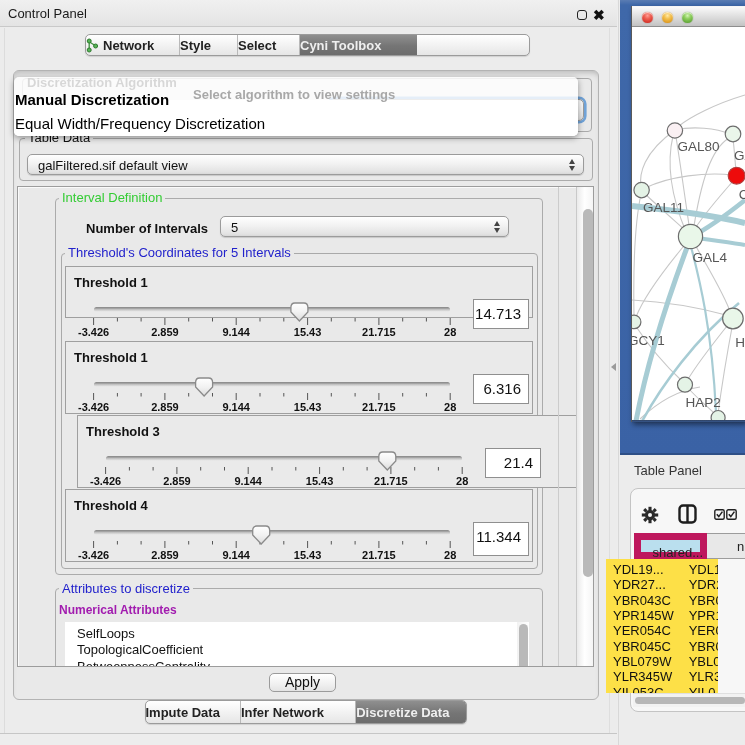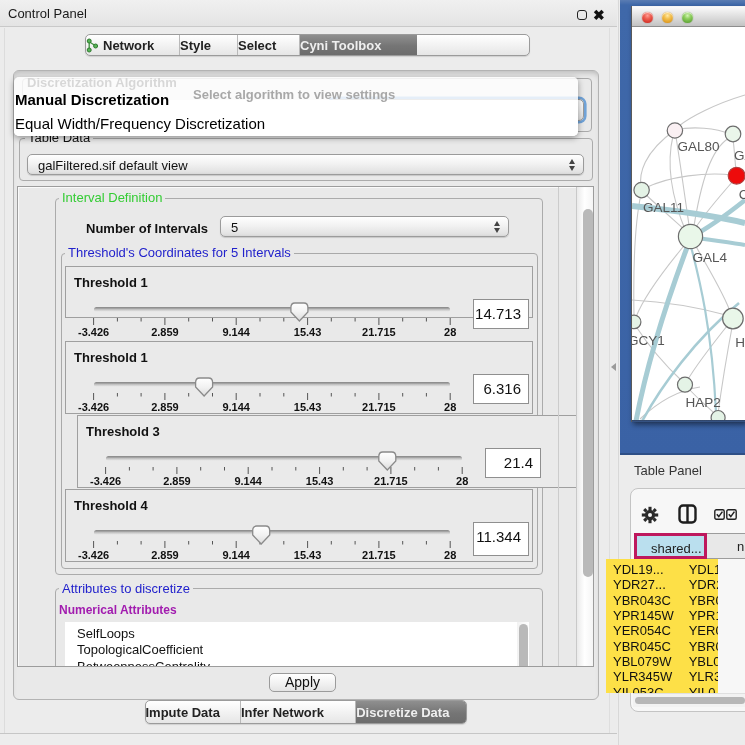--- a/index.html
+++ b/index.html
@@ -331,21 +331,21 @@
 <svg class="abs" style="left:678px;top:504px;" width="19" height="20" viewBox="0 0 19 20">
  <rect x="1.5" y="1.5" width="16" height="17" rx="3.5" fill="none" stroke="#1e1e1e" stroke-width="2.4"></rect>
  <line x1="9.5" y1="2" x2="9.5" y2="18" stroke="#1e1e1e" stroke-width="2.4"></line>
 </svg>
 <svg class="abs" style="left:714px;top:508.5px;" width="26" height="11" viewBox="0 0 26 11">
  <rect x="0.8" y="0.8" width="9.4" height="9.4" rx="1.5" fill="none" stroke="#222" stroke-width="1.4"></rect>
  <path d="M2.8 5.2 L4.8 7.6 L8.4 2.6" fill="none" stroke="#222" stroke-width="1.5"></path>
  <rect x="12.8" y="0.8" width="9.4" height="9.4" rx="1.5" fill="none" stroke="#222" stroke-width="1.4"></rect>
  <path d="M14.8 5.2 L16.8 7.6 L20.4 2.6" fill="none" stroke="#222" stroke-width="1.5"></path>
 </svg>
-<div class="abs" style="left:633.5px;top:532.5px;width:73.5px;height:26px;background:#badfee;border:3px solid #be185d;font-size:13px;color:#222;text-align:center;line-height:25px;padding-left:12px;">shared...</div>
+<div class="abs" style="left:633.5px;top:532.5px;width:73.5px;height:26px;background:#badfee;border:7px solid #be185d;font-size:13px;color:#222;text-align:center;line-height:25px;padding-left:12px;">shared...</div>
 <div class="abs" style="left:707px;top:532.5px;width:42px;height:26px;background:#e8e8e8;border:1px solid #9c9c9c;border-left:none;font-size:13px;color:#222;padding-left:30px;line-height:25px;">n</div>
 <div class="abs" style="left:606px;top:558.6px;width:112px;height:134px;background:#fde047;overflow:hidden;">
     <div class="abs" style="left:7px;top:3.40px;font-size:13px;color:#111;">YDL19...</div>
     <div class="abs" style="left:82.7px;top:3.40px;font-size:13px;color:#111;">YDL1</div>
     <div class="abs" style="left:7px;top:18.75px;font-size:13px;color:#111;">YDR27...</div>
     <div class="abs" style="left:82.7px;top:18.75px;font-size:13px;color:#111;">YDR2</div>
     <div class="abs" style="left:7px;top:34.10px;font-size:13px;color:#111;">YBR043C</div>
     <div class="abs" style="left:82.7px;top:34.10px;font-size:13px;color:#111;">YBR0</div>
     <div class="abs" style="left:7px;top:49.45px;font-size:13px;color:#111;">YPR145W</div>
     <div class="abs" style="left:82.7px;top:49.45px;font-size:13px;color:#111;">YPR1</div>

